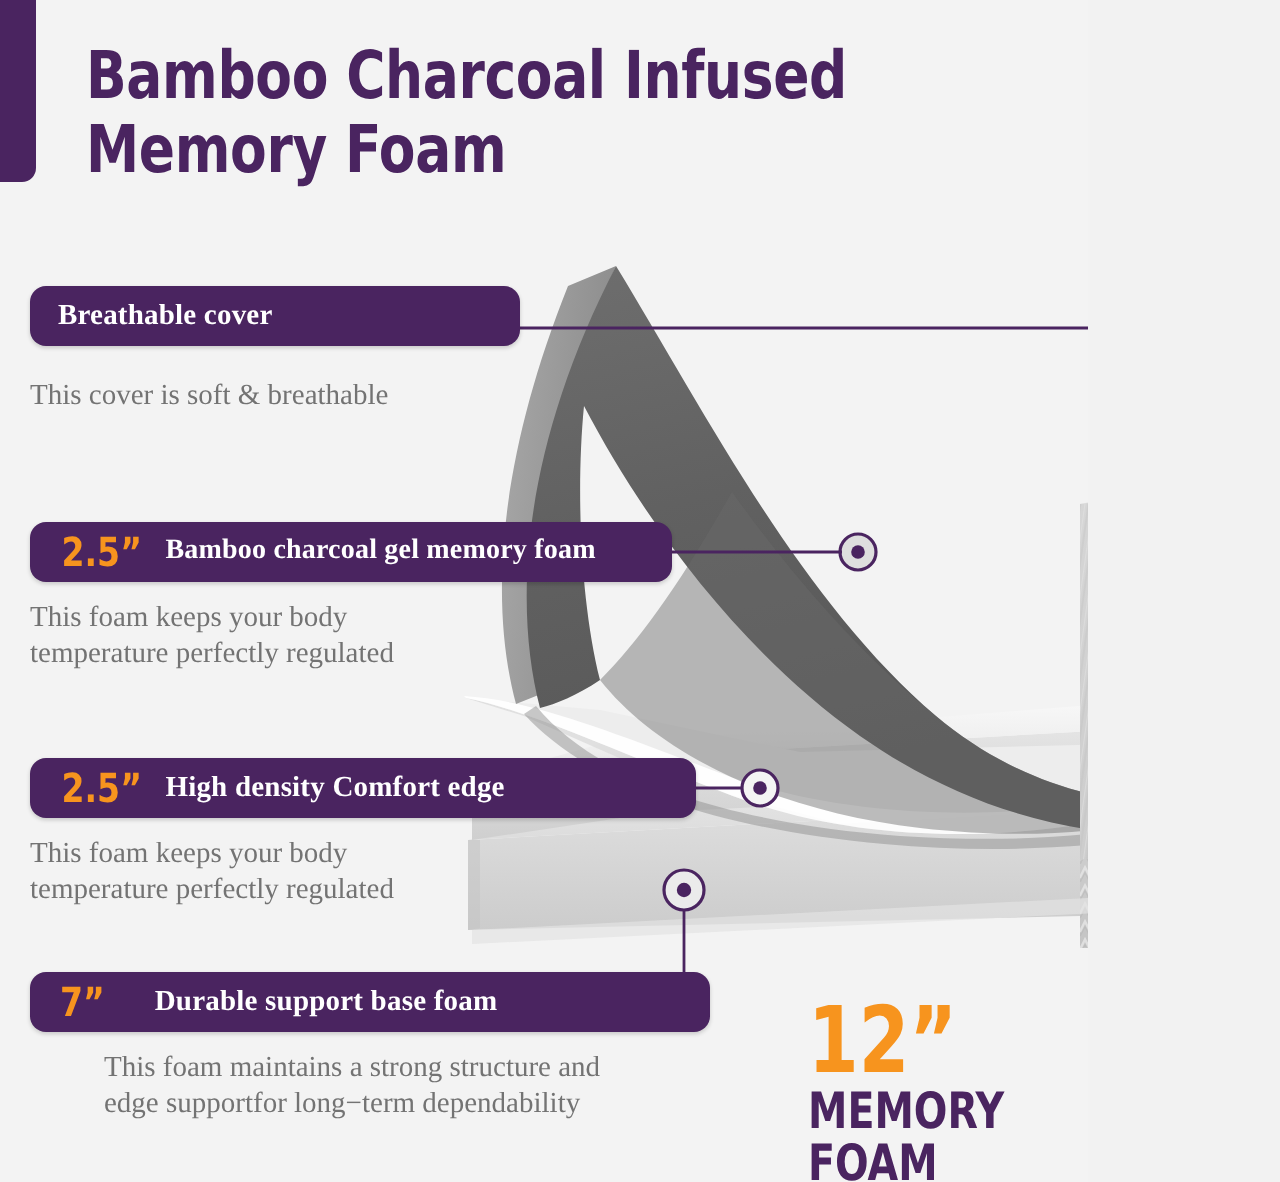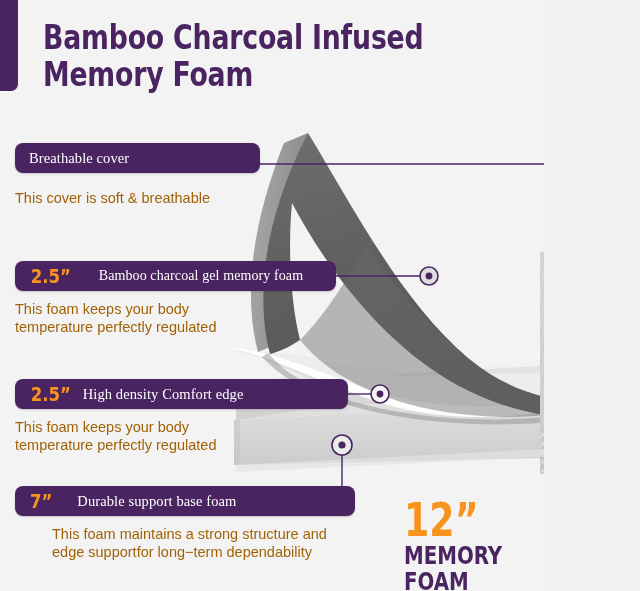--- a/index.html
+++ b/index.html
@@ -48,32 +48,32 @@
     color:#f7941e;
     font-family:"Liberation Sans Narrow","DejaVu Sans Condensed","Liberation Sans",sans-serif;
     font-weight:bold;
     font-size:20px;
     margin-right:10px;
     transform:scaleX(0.92);
     display:inline-block;
   }
   .label-box .ltxt{
     font-family:"Liberation Serif","DejaVu Serif",serif;
-    font-weight:normal;
+    font-weight:bold;
     font-size:14.5px;
     white-space:nowrap;
     letter-spacing:0.1px;
   }
-  .label-box.wide .ltxt{font-size:14px;margin-left:16px;}
+  .label-box.wide .ltxt{font-size:14px;}
 
   
   .desc{
     position:absolute;
-    color:#a16207;
-    font-family:Liberation Sans, sans-serif;
+    color:#737373;
+    font-family:Liberation Serif, serif;
     font-size:14.5px;
     line-height:1.22;
     white-space:pre-line;
   }
 
   
   .bigcallout{
     position:absolute;left:404px;top:500px;
     display:flex;align-items:flex-start;flex-direction:column;
   }

